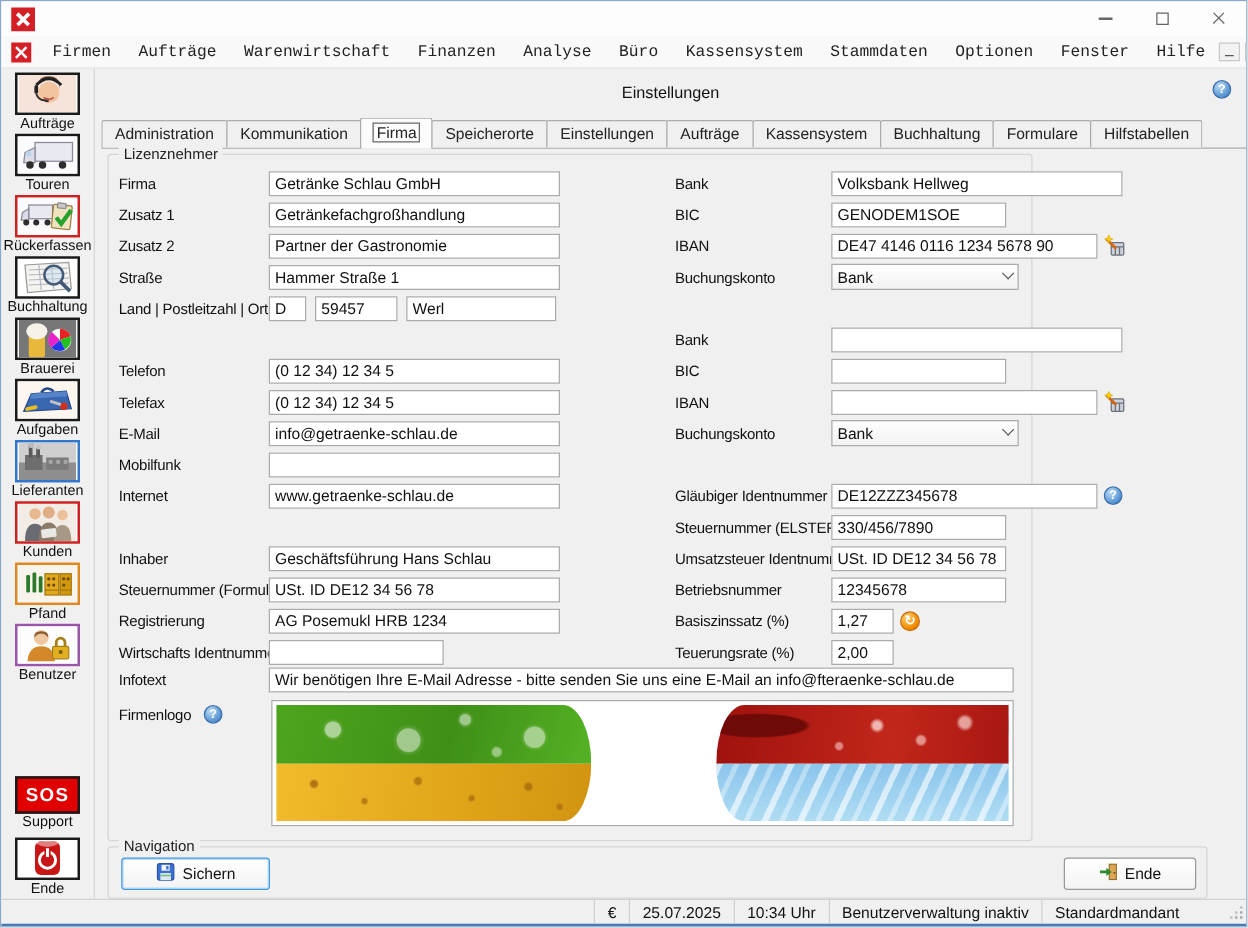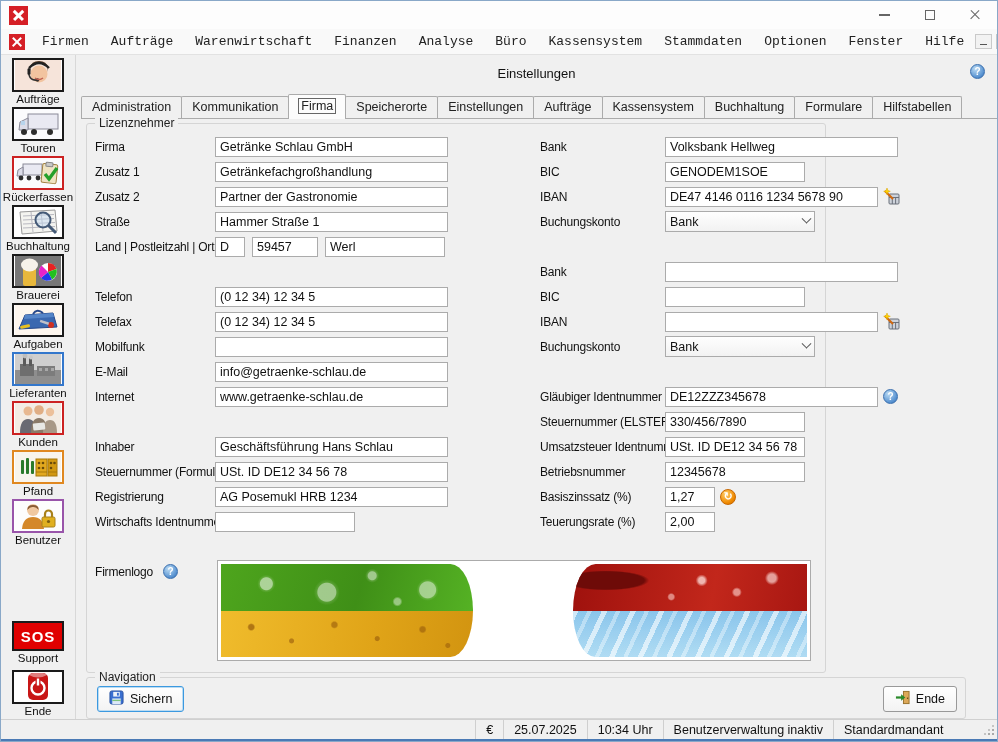--- a/index.html
+++ b/index.html
@@ -106,21 +106,21 @@
       radial-gradient(circle 6px at 55% 35%, rgba(255,230,225,.75) 3px, transparent 6px),
       radial-gradient(circle 5px at 70% 60%, rgba(255,220,215,.6) 3px, transparent 5px),
       radial-gradient(circle 7px at 85% 30%, rgba(255,230,225,.65) 4px, transparent 7px),
       radial-gradient(circle 4px at 42% 70%, rgba(255,220,215,.55) 2.5px, transparent 4px),
       linear-gradient(100deg,#9e110d,#c2271b 60%,#a81712); }
   .q-blue { background-image:
       repeating-linear-gradient(115deg, rgba(255,255,255,.6) 0 5px, rgba(130,195,233,.12) 5px 13px, rgba(255,255,255,.35) 13px 17px, rgba(120,185,228,.1) 17px 26px),
       linear-gradient(#8cc6ec,#b6e0f5); }
 
   
-  .btn { display:inline-flex; align-items:center; gap:6px; font-size:12.5px; color:#111; background:linear-gradient(#ffffff,#f3f3f3); border:1px solid #999; border-radius:3px; padding:3px 11px; cursor:pointer; }
+  .btn { display:inline-flex; align-items:center; gap:6px; font-size:12.5px; color:#111; background:linear-gradient(#ffffff,#f3f3f3); border:1px solid #999; border-radius:3px; padding:3px 27px; cursor:pointer; }
   .btn-save { position:absolute; left:10px; top:8px; border:1px solid #3b99e0; box-shadow:0 0 0 1px #bcdcf2 inset; }
   .btn-end { position:absolute; right:8px; top:8px; }
 
   
   .statusbar { position:absolute; left:0; right:0; bottom:0; height:22px; background:#f0f0f0; border-top:1px solid #d0d0d0; display:flex; align-items:stretch; font-size:12.5px; color:#111; border-bottom:2px solid #4a7ab5; }
   .sb-cell { border-left:1px solid #cfcfcf; padding:0 10px; display:flex; align-items:center; white-space:nowrap; }
   .sb-spring { flex:1; border-left:none; }
   .grip { position:absolute; right:3px; bottom:4px; width:2px; height:2px; background:#aaa; box-shadow:-4px 0 0 #aaa, 0 -4px 0 #aaa, -8px 0 0 #c4c4c4, 0 -8px 0 #c4c4c4, -4px -4px 0 #c4c4c4; }
 </style>
 </head>
@@ -409,26 +409,26 @@
         <div class="spacer"></div>
         <div class="frow">
             <label class="flabel">Telefon</label>
             <input class="finput" value="(0 12 34) 12 34 5" style="">
           </div>
         <div class="frow">
             <label class="flabel">Telefax</label>
             <input class="finput" value="(0 12 34) 12 34 5" style="">
           </div>
         <div class="frow">
+            <label class="flabel">E-Mail</label>
+            <input class="finput" value="info@getraenke-schlau.de" style="">
+          </div>
+        <div class="frow">
             <label class="flabel">Mobilfunk</label>
             <input class="finput" value="" style="">
-          </div>
-        <div class="frow">
-            <label class="flabel">E-Mail</label>
-            <input class="finput" value="info@getraenke-schlau.de" style="">
           </div>
         <div class="frow">
             <label class="flabel">Internet</label>
             <input class="finput" value="www.getraenke-schlau.de" style="">
           </div>
         <div class="spacer"></div>
         <div class="frow">
             <label class="flabel">Inhaber</label>
             <input class="finput" value="Geschäftsführung Hans Schlau" style="">
           </div>
@@ -540,20 +540,24 @@
                 <span>↻</span>
               </span>
             </span>
         </div>
         <div class="frow">
             <label class="flabel">Teuerungsrate (%)</label>
             <input class="finput w-50" value="2,00" style="">
           </div>
       </div>
 
+      <div class="infotext-row">
+        <label class="flabel">Infotext</label>
+        <input class="finput" value="Wir benötigen Ihre E-Mail Adresse - bitte senden Sie uns eine E-Mail an info@fteraenke-schlau.de" style="">
+      </div>
 
       <div class="logo-label-row">
         <label class="flabel" style="width:auto">Firmenlogo</label>
         <span class="help-badge">
             <span>?</span>
           </span>
       </div>
 
       <div class="logo-box">
         <div class="logo-banner">

